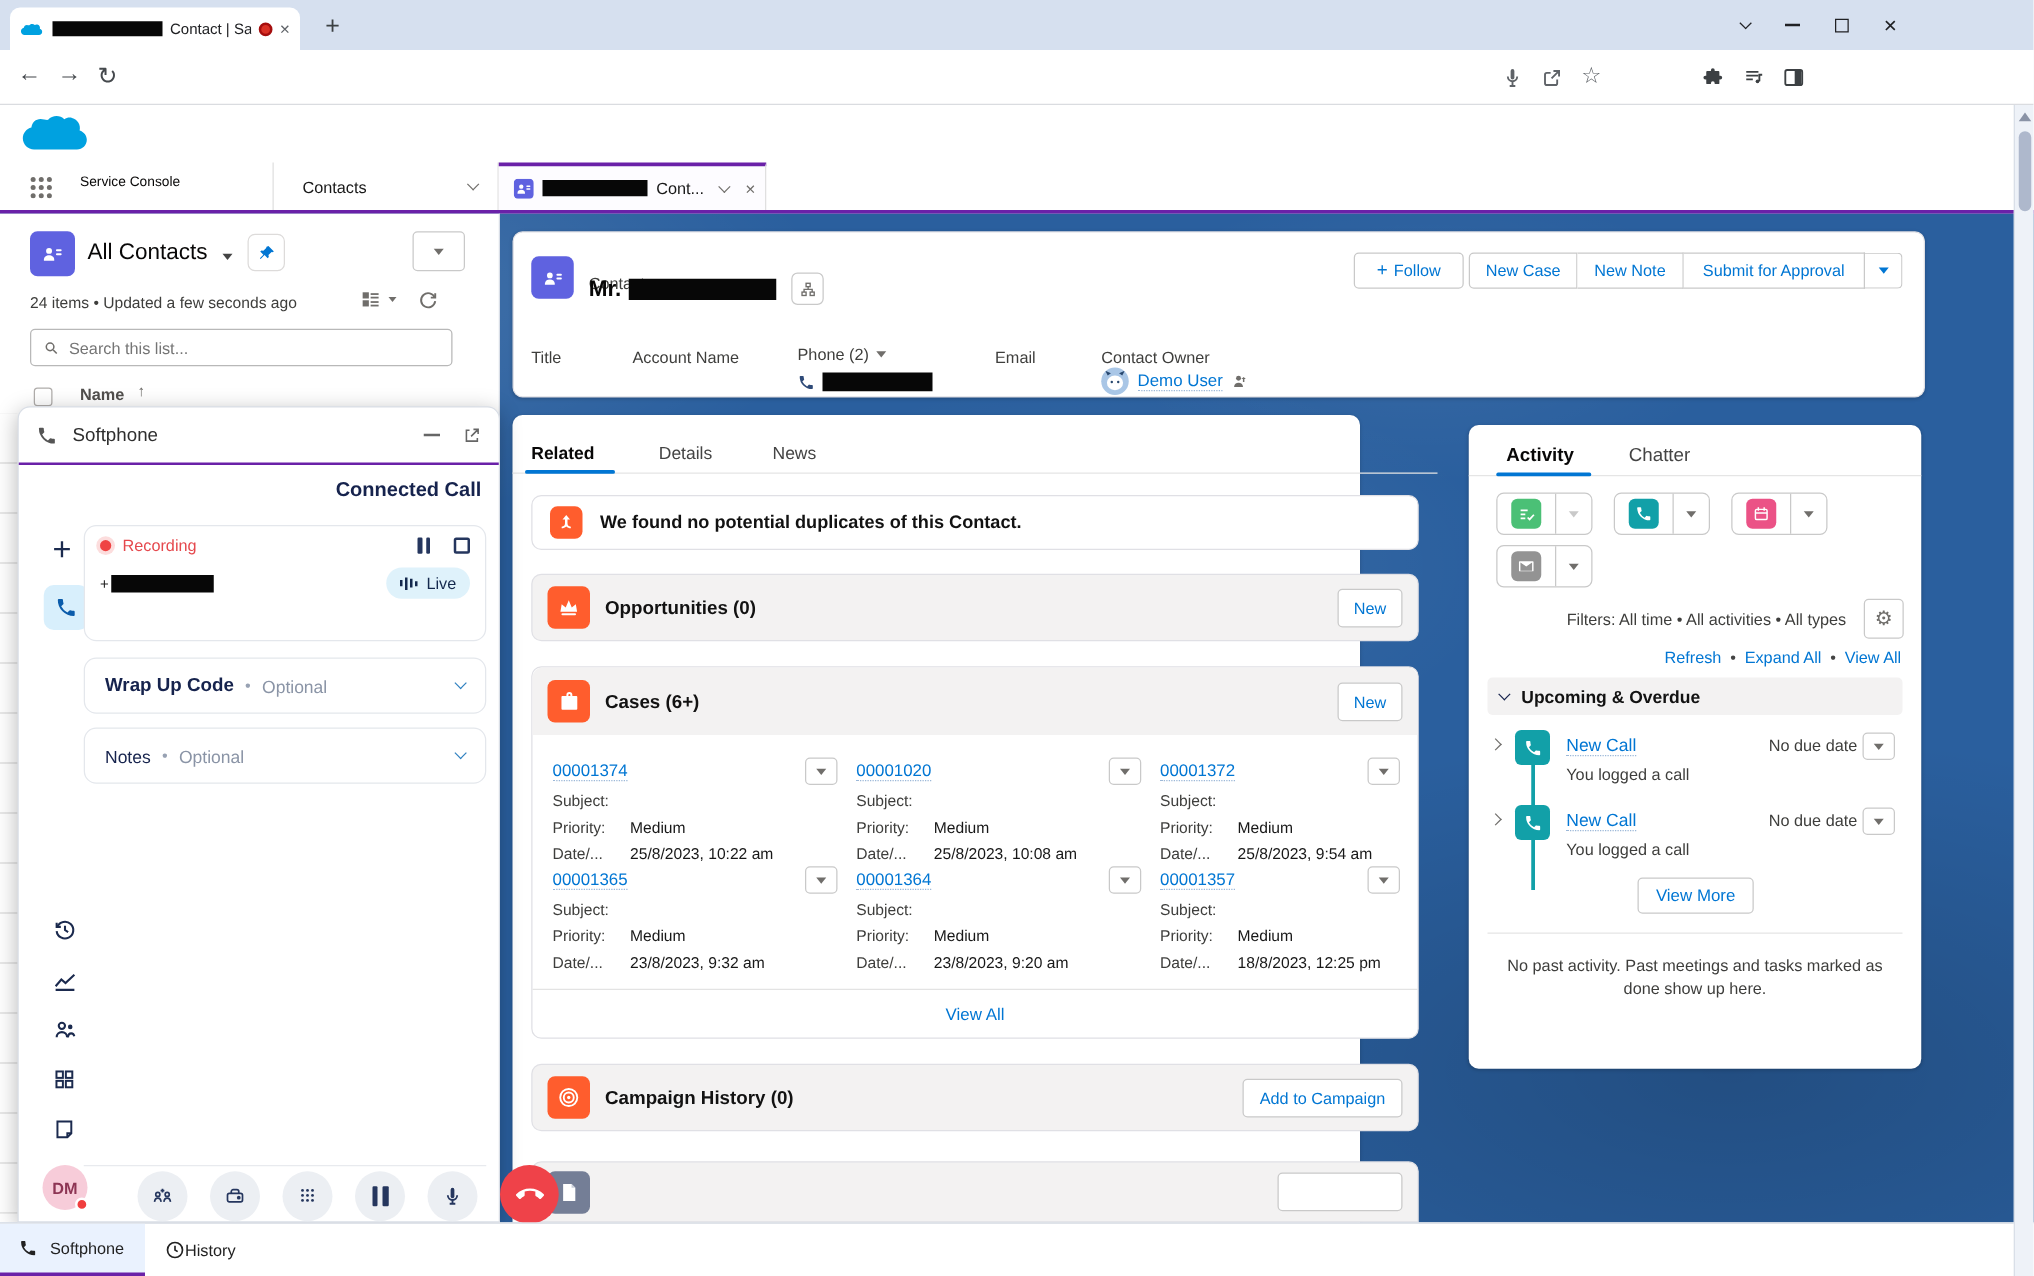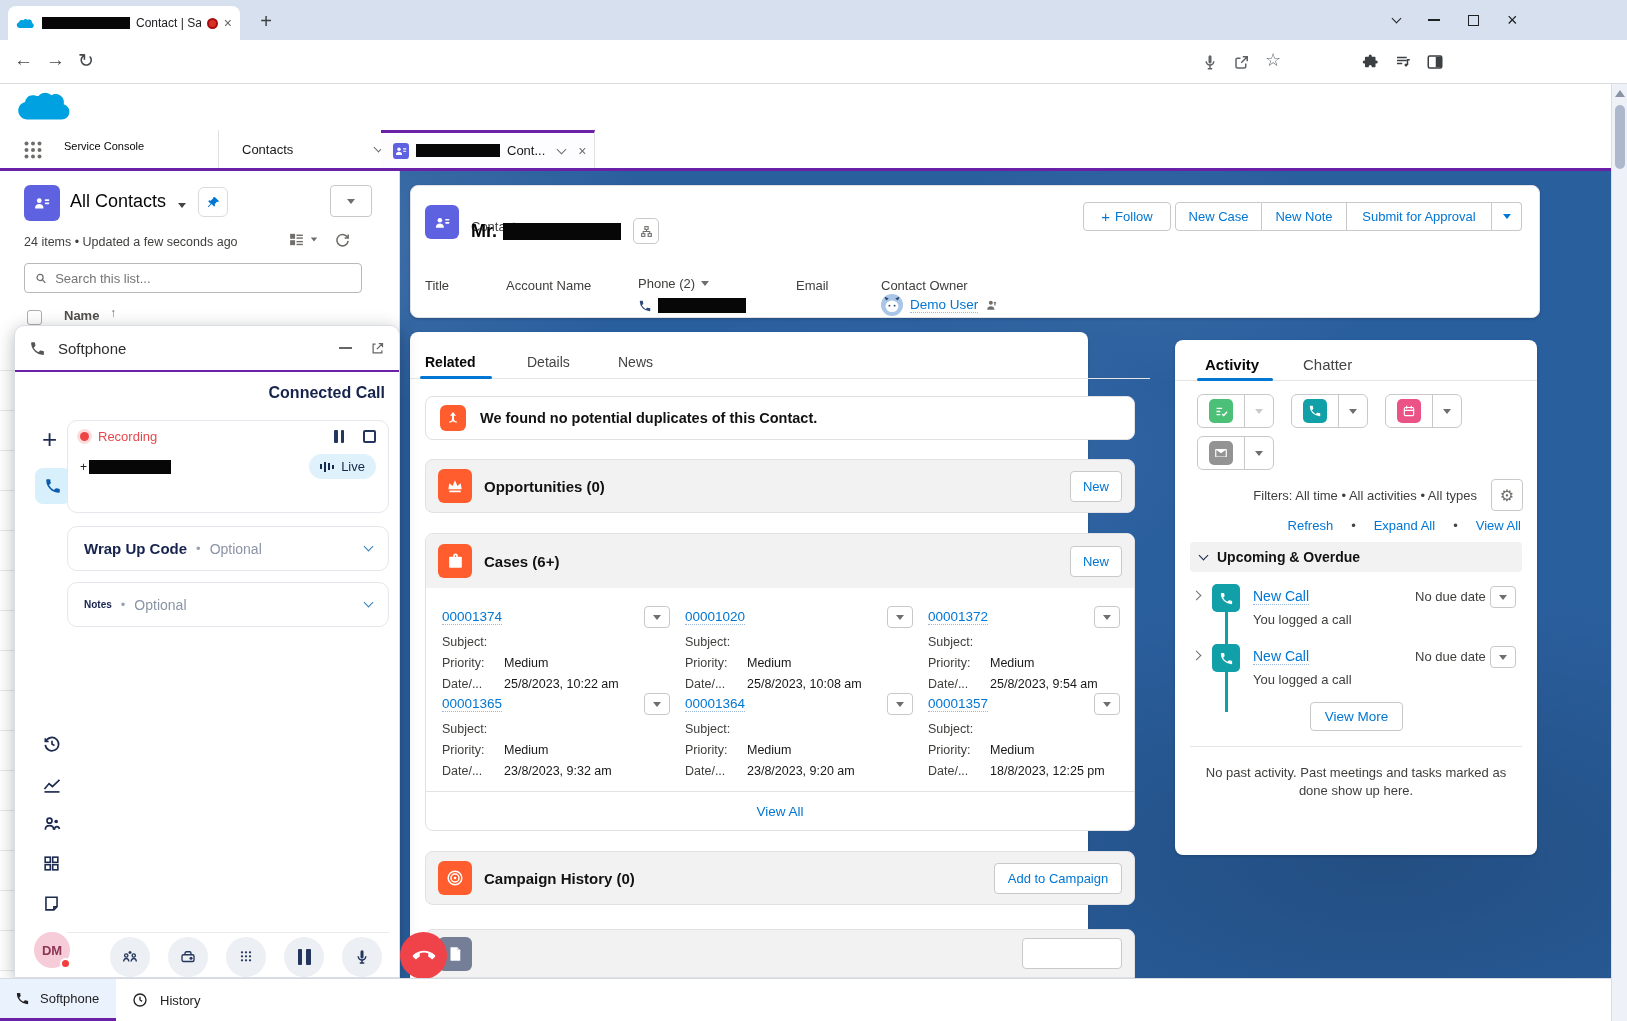--- a/index.html
+++ b/index.html
@@ -178,21 +178,21 @@
       </svg>
     <span class="a" style="left:64px;top:10px;font-size:11px;color:#080707">Service Console</span>
     <span class="a" style="left:218px;top:0;width:1px;height:38px;background:#e0e0e0"></span>
     <div class="wtab" style="left:218px;width:142px;padding-left:24px">
       <span>Contacts</span>
     </div>
     <div class="wtab" style="left:360px;width:36px;justify-content:center;color:#706e6b">
         <span class="chev" style="margin-top:-3px"></span>
       </div>
     <span class="a" style="left:398px;top:0;width:1px;height:38px;background:#e0e0e0"></span>
-    <div class="wtab" style="left:381px;width:214px;border-top:3px solid #6a21a8;border-right:1px solid #e0e0e0;background:#fdfcff;padding-left:12px;gap:7px">
+    <div class="wtab" style="left:399px;width:214px;border-top:3px solid #6a21a8;border-right:1px solid #e0e0e0;background:#fdfcff;padding-left:12px;gap:7px">
       <svg viewBox="0 0 24 24" width="16" height="16" style="flex:none">
           <rect width="24" height="24" rx="5" fill="#5f62e0"></rect>
           <circle cx="9" cy="9.5" r="2.6" fill="#fff"></circle>
           <path d="M4.5 17c0-2.4 2-3.8 4.5-3.8s4.5 1.4 4.5 3.8v1h-9z" fill="#fff"></path>
           <rect x="15" y="8" width="5" height="1.8" rx=".9" fill="#fff"></rect>
           <rect x="15" y="11.5" width="5" height="1.8" rx=".9" fill="#fff"></rect>
         </svg>
       <span class="redact" style="width:84px;height:13px"></span>
       <span>Cont...</span>
       <span class="chev" style="color:#706e6b;margin:-2px 2px 0 6px"></span>
@@ -513,21 +513,21 @@
           <div class="f" style="width:28px;justify-content:center;height:100%;color:#706e6b">
               <span class="tri"></span>
             </div>
         </div>
       </div>
 
       <span class="a" style="right:60px;top:310px;font-size:13px;color:#3e3e3c;position:absolute;top:148px">Filters: All time • All activities • All types</span>
       <div class="a f" style="right:14px;top:139px;width:32px;height:32px;border:1px solid #c9c9c9;border-radius:4px;justify-content:center">
           <span style="color:#706e6b;font-size:16px">⚙</span>
         </div>
-      <div class="a f" style="right:16px;top:178px;gap:18px;font-size:13px">
+      <div class="a f" style="right:16px;top:178px;gap:7px;font-size:13px">
         <a class="lk">Refresh</a>
           <span style="color:#444">•</span>
         <a class="lk">Expand All</a>
           <span style="color:#444">•</span>
         <a class="lk">View All</a>
       </div>
 
       <div class="a band f" style="left:15px;top:202px;width:332px;height:30px;border-radius:4px;padding:0 10px;gap:10px">
         <span class="chev" style="color:#16234d;margin-top:-3px"></span>
         <span style="font-size:14px;font-weight:bold;color:#121212">Upcoming &amp; Overdue</span>
@@ -642,21 +642,21 @@
       </div>
 
       <div class="a spcard f" style="left:52px;top:200px;width:322px;height:45px;padding:0 16px;gap:9px">
         <span class="navyt" style="font-size:15px;font-weight:bold">Wrap Up Code</span>
         <span style="color:#98a2b3;font-size:13px">•</span>
         <span style="font-size:14px;color:#8a94a6">Optional</span>
         <span class="chev" style="margin-left:auto;color:#2f80c0;margin-top:-4px"></span>
       </div>
 
       <div class="a spcard f" style="left:52px;top:256px;width:322px;height:45px;padding:0 16px;gap:9px">
-        <span class="navyt" style="font-size:10px;font-weight:bold">Notes</span>
+        <span class="navyt" style="font-size:14px;font-weight:normal">Notes</span>
         <span style="color:#98a2b3;font-size:13px">•</span>
         <span style="font-size:14px;color:#8a94a6">Optional</span>
         <span class="chev" style="margin-left:auto;color:#2f80c0;margin-top:-4px"></span>
       </div>
 
       <div class="a" style="left:52px;top:606px;width:322px;height:1px;background:#e8eaee"></div>
       <div class="a f" style="left:95px;top:609px;gap:18px">
         <div class="ctrl">
           <svg viewBox="0 0 24 24" width="18" height="18" fill="none" stroke="#25365e" stroke-width="1.8">
               <circle cx="7" cy="10" r="2.2"></circle>
@@ -708,21 +708,21 @@
     </div>
   </div>
 
   <div class="a dock">
     <div class="a f" style="left:0;top:0;width:116px;height:42px;background:#eaf2fe;border-bottom:3px solid #6a21a8;padding-left:15px;gap:10px">
       <svg viewBox="0 0 24 24" width="15" height="15" fill="#222">
           <path d="M6.62 10.79a15.05 15.05 0 0 0 6.59 6.59l2.2-2.2a1 1 0 0 1 1.01-.24c1.12.37 2.33.57 3.58.57a1 1 0 0 1 1 1V20a1 1 0 0 1-1 1A17 17 0 0 1 3 4a1 1 0 0 1 1-1h3.5a1 1 0 0 1 1 1c0 1.25.2 2.46.57 3.58a1 1 0 0 1-.25 1.01l-2.2 2.2z"></path>
         </svg>
       <span style="font-size:13px;color:#222">Softphone</span>
     </div>
-    <div class="a f" style="left:116px;top:0;width:110px;height:42px;padding-left:16px;gap:12px">
+    <div class="a f" style="left:116px;top:0;width:110px;height:42px;padding-left:16px;gap:0">
       <svg viewBox="0 0 24 24" width="16" height="16" fill="none" stroke="#222" stroke-width="2">
           <circle cx="12" cy="12" r="9"></circle>
           <path d="M12 7v5l3.2 2"></path>
         </svg>
       <span style="font-size:13px;color:#222">History</span>
     </div>
   </div>
 
   <div class="a sbar">
     <div style="width:0;height:0;border-left:5px solid transparent;border-right:5px solid transparent;border-bottom:7px solid #8a93a6;margin:6px auto 0"></div>

